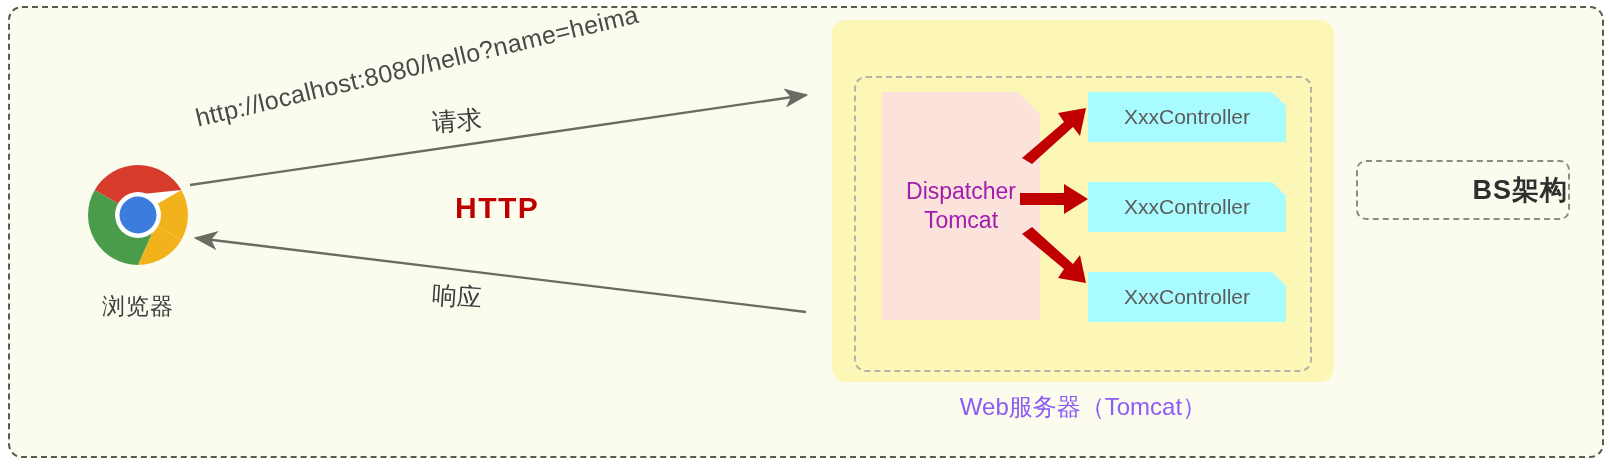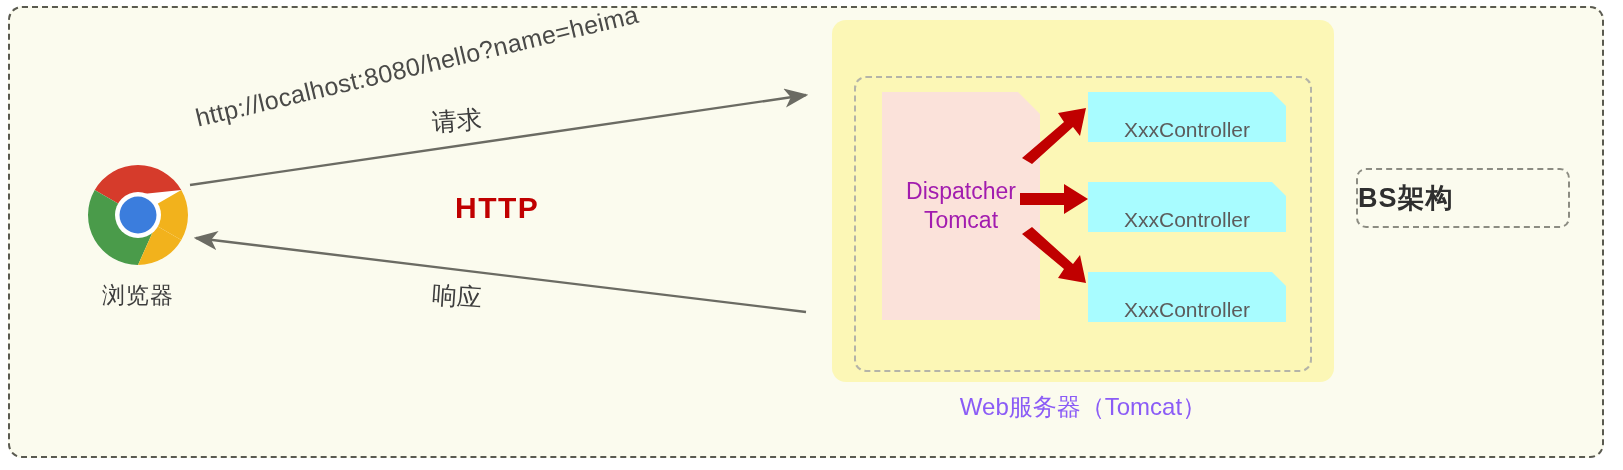--- a/index.html
+++ b/index.html
@@ -40,21 +40,21 @@
     text-align: center;
   }
   .chrome-logo {
     position: relative;
     width: 104px;
     height: 104px;
     margin: 0 auto;
   }
   .chrome-logo svg { display: block; }
   .browser-label {
-    margin-top: 13px;
+    margin-top: 24px;
     font-size: 23px;
     color: #3d3d3d;
     letter-spacing: 1px;
     white-space: nowrap;
   }
 
   
   .connectors {
     position: absolute;
     left: 0;
@@ -162,21 +162,21 @@
   
   .controller {
     position: absolute;
     left: 1088px;
     width: 198px;
     height: 50px;
     background: #a8fcff;
     -webkit-clip-path: polygon(0 0, calc(100% - 14px) 0, 100% 14px, 100% 100%, 0 100%);
     clip-path: polygon(0 0, calc(100% - 14px) 0, 100% 14px, 100% 100%, 0 100%);
     display: flex;
-    align-items: flex-end;
+    align-items: center;
     justify-content: center;
   }
   .controller-text {
     font-size: 21px;
     color: #5c5c5c;
     white-space: nowrap;
   }
   .ctrl-0 { top: 92px; }
   .ctrl-1 { top: 182px; }
   .ctrl-2 { top: 272px; }
@@ -188,29 +188,29 @@
     top: 80px;
     width: 90px;
     height: 250px;
     pointer-events: none;
   }
 
   
   .bs-box {
     position: absolute;
     left: 1356px;
-    top: 168px;
+    top: 160px;
     width: 214px;
     height: 60px;
     box-sizing: border-box;
     border: 2px dashed #8c8c82;
     border-radius: 10px;
     display: flex;
     align-items: center;
-    justify-content: flex-start;
+    justify-content: flex-end;
   }
   .bs-text {
     font-size: 27px;
     font-weight: bold;
     color: #2f2f2f;
     letter-spacing: 1px;
     white-space: nowrap;
   }
 </style>
 </head>

